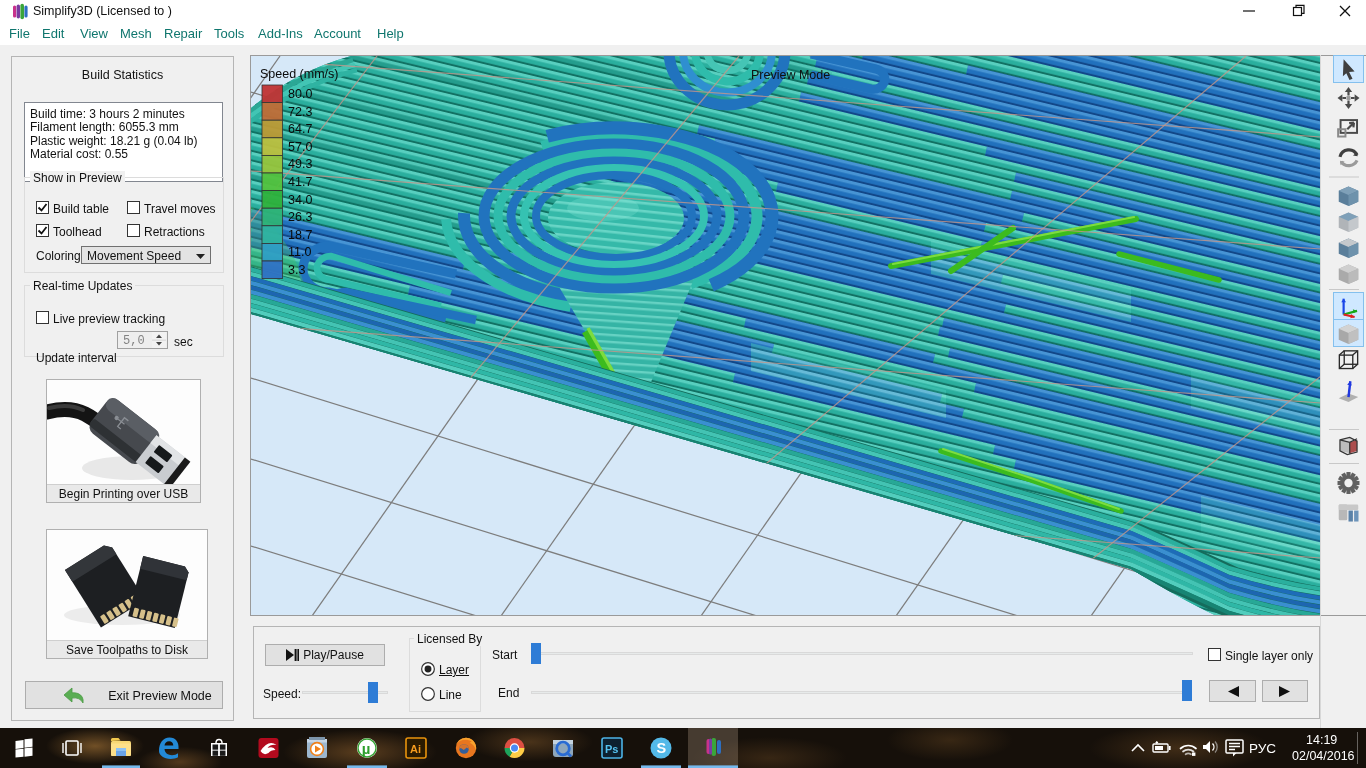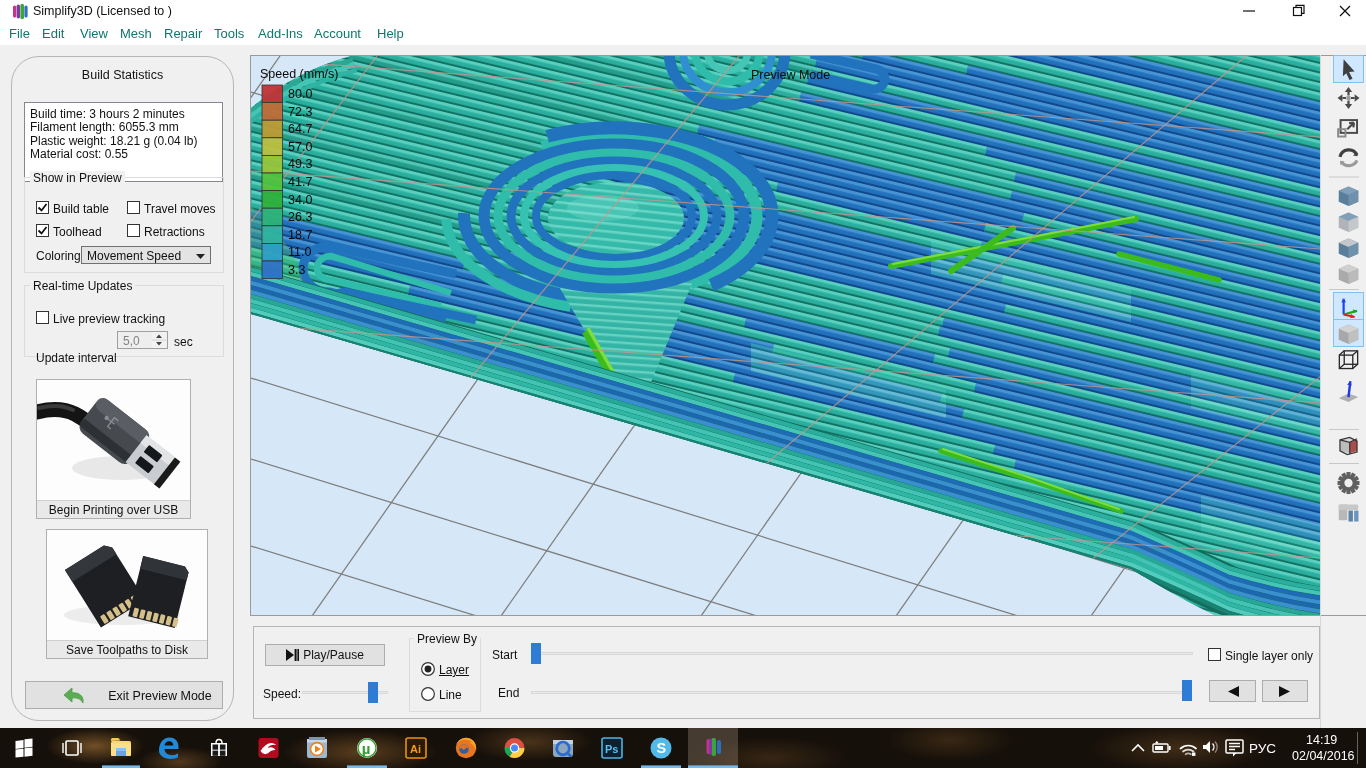--- a/index.html
+++ b/index.html
@@ -41,21 +41,21 @@
     <span style="left:42px;">Edit</span>
     <span style="left:80px;">View</span>
   <span style="left:120px;">Mesh</span>
     <span style="left:164px;">Repair</span>
     <span style="left:214px;">Tools</span>
   <span style="left:258px;">Add-Ins</span>
     <span style="left:314px;">Account</span>
     <span style="left:377px;">Help</span>
 </div>
 
-<div class="abs panel" style="left:11px;top:56px;width:223px;height:665px;border-radius:28px;">
+<div class="abs panel" style="left:11px;top:56px;width:223px;height:665px;">
   <div class="lbl" style="left:0;top:11px;width:221px;text-align:center;font-size:12.5px;">Build Statistics</div>
   <div class="abs" style="left:12px;top:45px;width:199px;height:80px;background:#fff;border:1px solid #828790;font-size:12px;color:#111;padding:5px 0 0 5px;line-height:13.4px;">
 Build time: 3 hours 2 minutes<br>Filament length: 6055.3 mm<br>Plastic weight: 18.21 g (0.04 lb)<br>Material cost: 0.55
   </div>
   <div class="groupbox" style="left:12px;top:120px;width:200px;height:96px;"></div>
   <div class="grouplabel" style="left:18px;top:114px;">Show in Preview</div>
   <svg width="13" height="13" viewBox="0 0 13 13" style="position:absolute;left:24px;top:144px">
       <rect x="0.5" y="0.5" width="12" height="12" fill="#fff" stroke="#333"></rect>
       <path d="M2.5 6.5 l3 3 l5 -6.5" stroke="#111" stroke-width="1.8" fill="none"></path>
     </svg>
@@ -81,31 +81,31 @@
       </svg>
   </div>
   <div class="groupbox" style="left:12px;top:228px;width:200px;height:72px;"></div>
   <div class="grouplabel" style="left:18px;top:222px;">Real-time Updates</div>
   <svg width="13" height="13" viewBox="0 0 13 13" style="position:absolute;left:24px;top:254px">
       <rect x="0.5" y="0.5" width="12" height="12" fill="#fff" stroke="#333"></rect>
     </svg>
     <div class="lbl" style="left:41px;top:255px;">Live preview tracking</div>
   <div class="lbl" style="left:24px;top:278px;margin-top:16px;">Update interval</div>
   <div class="abs" style="left:105px;top:274px;width:51px;height:18px;background:#eee;border:1px solid #a0a0a0;">
-    <span class="lbl" style="left:5px;top:1.5px;color:#838383;">5,0</span>
+    <span class="lbl" style="left:5px;top:1.5px;color:#838383;font-family:Liberation Mono, monospace;">5,0</span>
     <svg class="abs" style="right:1px;top:0;" width="14" height="16">
         <rect x="0" y="0" width="14" height="16" fill="#f2f2f2"></rect>
         <path d="M7 2.5 l3 3.5 l-6 0 z" fill="#444"></path>
         <path d="M7 13.5 l3 -3.5 l-6 0 z" fill="#444"></path>
         <rect x="0" y="7.7" width="14" height="0.8" fill="#ccc"></rect>
       </svg>
   </div>
   <div class="lbl" style="left:162px;top:278px;">sec</div>
 
-  <div class="photobtn" style="left:24px;top:322px;width:155px;height:140px;"><svg width="153" height="113" viewBox="0 0 153 113">
+  <div class="photobtn" style="left:34px;top:322px;width:155px;height:124px;"><svg width="153" height="113" viewBox="0 0 153 113">
 <rect width="153" height="113" fill="#fdfdfd"></rect>
 <ellipse cx="85" cy="88" rx="50" ry="12" fill="#e8e8e8"></ellipse>
 <path d="M0 32 Q 22 26 38 34 Q 48 39 56 47" fill="none" stroke="#141414" stroke-width="15" stroke-linecap="round"></path>
 <path d="M2 28 Q 22 23 36 30" fill="none" stroke="#3a3a3a" stroke-width="4" stroke-linecap="round"></path>
 <g transform="translate(88,60) rotate(38)">
 <rect x="-46" y="-21" width="64" height="42" rx="9" fill="#46494e"></rect>
 <rect x="-46" y="-21" width="64" height="14" rx="7" fill="#5a5e64"></rect>
 <rect x="-46" y="8" width="64" height="9" rx="4" fill="#2e3134"></rect>
 <rect x="14" y="-17" width="42" height="34" fill="#c9ccd0"></rect>
 <rect x="14" y="-17" width="42" height="10" fill="#e2e4e6"></rect>
@@ -476,21 +476,21 @@
     <svg width="13" height="12" viewBox="0 0 13 12" style="vertical-align:-2px;margin-right:4px;">
         <path d="M0 0 L8 6 L0 12 Z" fill="#111"></path>
         <rect x="8.6" y="0" width="2" height="12" fill="#111"></rect>
         <rect x="11.4" y="0" width="2" height="12" fill="#111"></rect>
       </svg>Play/Pause
   </div>
   <div class="lbl" style="left:9px;top:60px;">Speed:</div>
   <div class="track" style="left:48px;top:64px;width:86px;"></div>
   <div class="thumb" style="left:114px;top:55px;"></div>
   <div class="groupbox" style="left:155px;top:11px;width:72px;height:74px;"></div>
-  <div class="grouplabel" style="left:160px;top:5px;">Preview By</div>
+  <div class="grouplabel" style="left:160px;top:5px;">Licensed By</div>
   <svg width="14" height="14" viewBox="0 0 13 13" style="position:absolute;left:167px;top:35px">
       <circle cx="6.5" cy="6.5" r="5.9" fill="#fff" stroke="#333" stroke-width="1.1"></circle>
       <circle cx="6.5" cy="6.5" r="3.2" fill="#222"></circle>
     </svg>
     <div class="lbl" style="left:185px;top:36px;text-decoration:underline;">Layer</div>
   <svg width="14" height="14" viewBox="0 0 13 13" style="position:absolute;left:167px;top:60px">
       <circle cx="6.5" cy="6.5" r="5.9" fill="#fff" stroke="#333" stroke-width="1.1"></circle>
     </svg>
     <div class="lbl" style="left:185px;top:61px;">Line</div>
   <div class="lbl" style="left:238px;top:21px;">Start</div>

